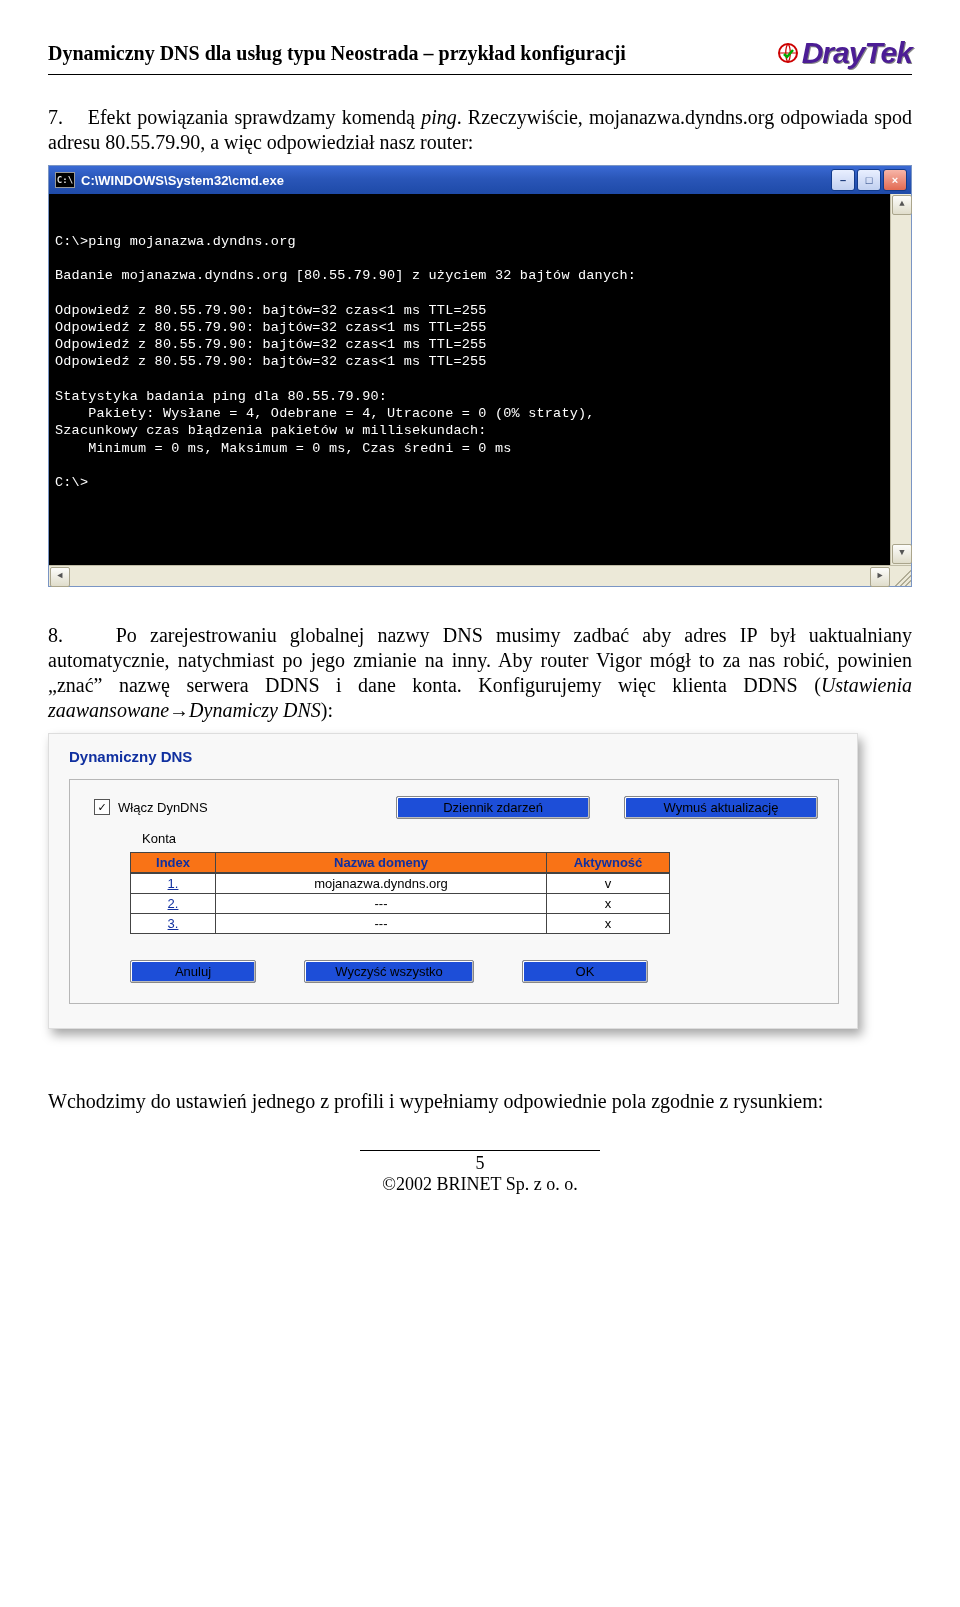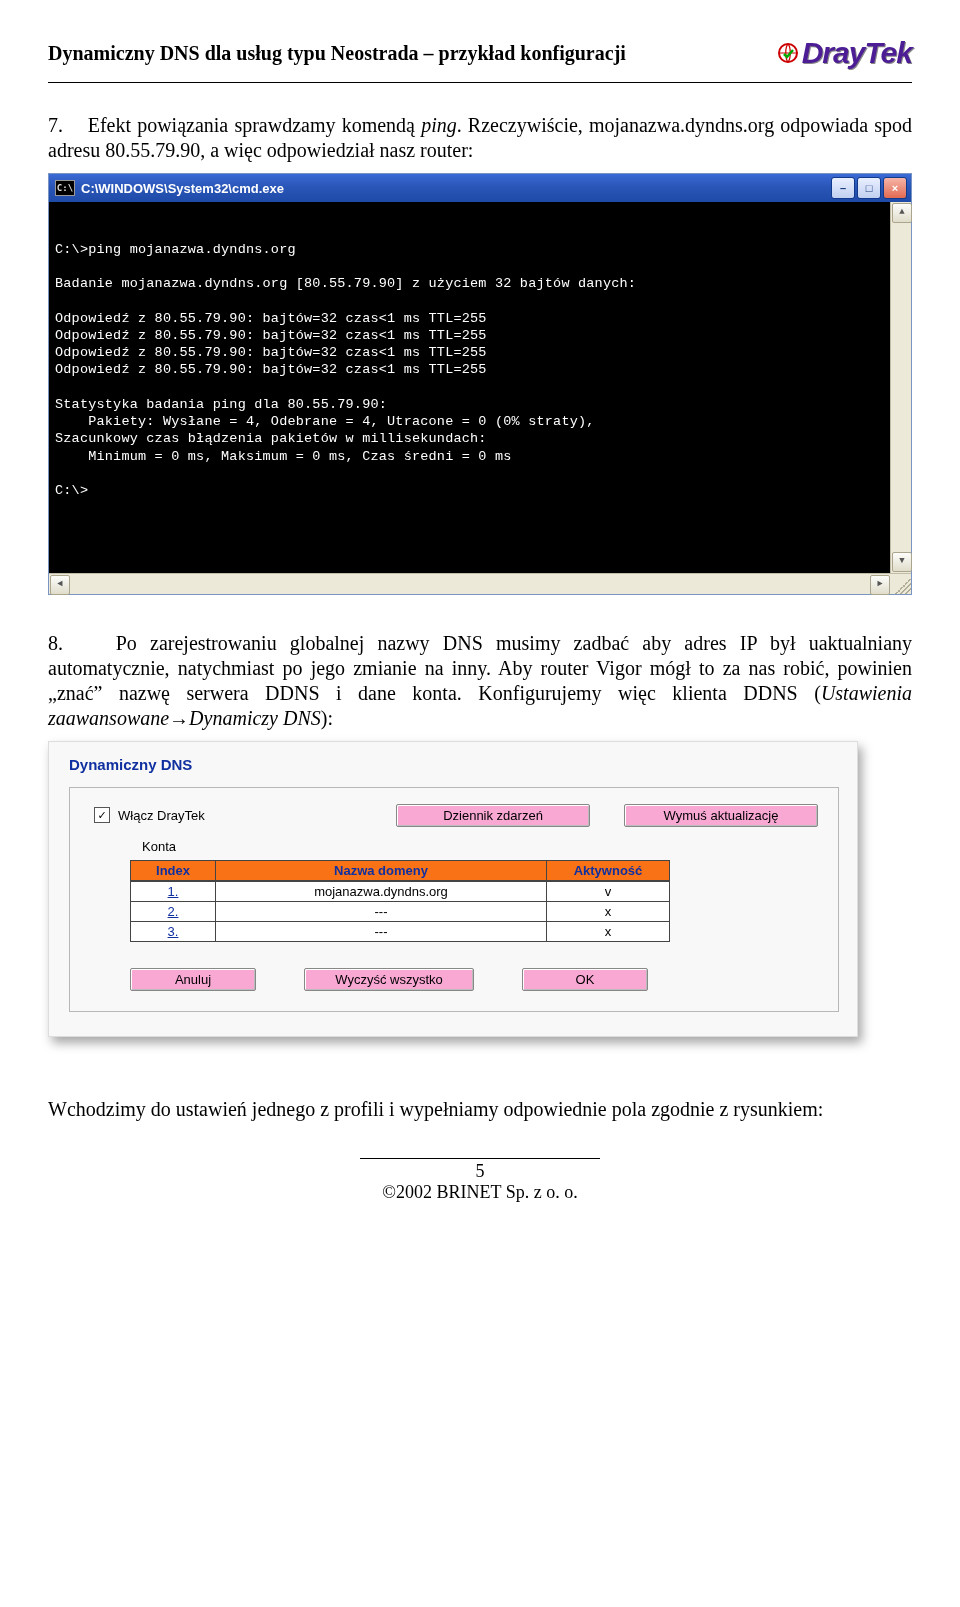--- a/index.html
+++ b/index.html
@@ -13,21 +13,21 @@
   }
   .page {
     padding: 36px 48px 24px 48px;
     box-sizing: border-box;
   }
   .header-row {
     display: flex;
     justify-content: space-between;
     align-items: center;
     border-bottom: 1.5px solid #000;
-    padding-bottom: 12px;
+    padding-bottom: 4px;
   }
   .header-title {
     font-weight: bold;
     font-size: 20px;
   }
   .logo {
     display: flex;
     align-items: center;
     gap: 2px;
   }
@@ -176,21 +176,21 @@
     border: 1px solid #555;
     background: #fff;
     display: inline-flex; align-items: center; justify-content: center;
     font-size: 11px; line-height: 1; color: #000;
   }
   .gbtn {
     display: inline-block;
     min-width: 172px;
     padding: 3px 10px;
     text-align: center;
-    background: #f9a8d4;
+    background: #1d4ed8;
     border: 1px solid #888;
     border-radius: 2px;
     box-shadow: inset 1px 1px 0 #fff, inset -1px -1px 0 #bcbcbc;
     color: #000;
     font-size: 13px;
   }
   .gbtn.small { min-width: 104px; }
   .konto-label { margin: 6px 0 6px 48px; color: #000; }
   .tbl {
     border-collapse: collapse;
@@ -291,21 +291,21 @@
     <span>8.</span>&nbsp;&nbsp;&nbsp;
     <span>Po zarejestrowaniu globalnej nazwy DNS musimy zadbać aby adres IP był uaktualniany automatycznie, natychmiast po jego zmianie na inny. Aby router Vigor mógł to za nas robić, powinien „znać” nazwę serwera DDNS i dane konta. Konfigurujemy więc klienta DDNS (</span><span class="emph">Ustawienia zaawansowane→Dynamiczy DNS</span><span>):</span>
   </p>
 
   <div class="dlg">
     <div class="dlg-title">Dynamiczny DNS</div>
     <div class="fieldset">
       <div class="top-row">
         <label class="chk">
           <span class="chk-box">✓</span>
-          <span>Włącz DrayTek</span>
+          <span>Włącz DynDNS</span>
         </label>
         <span style="flex:1"></span>
         <span class="gbtn">Dziennik zdarzeń</span>
         <span class="gbtn">Wymuś aktualizację</span>
       </div>
       <div class="konto-label">Konta</div>
       <table class="tbl">
         <thead>
           <tr>
             <th>Index</th>

